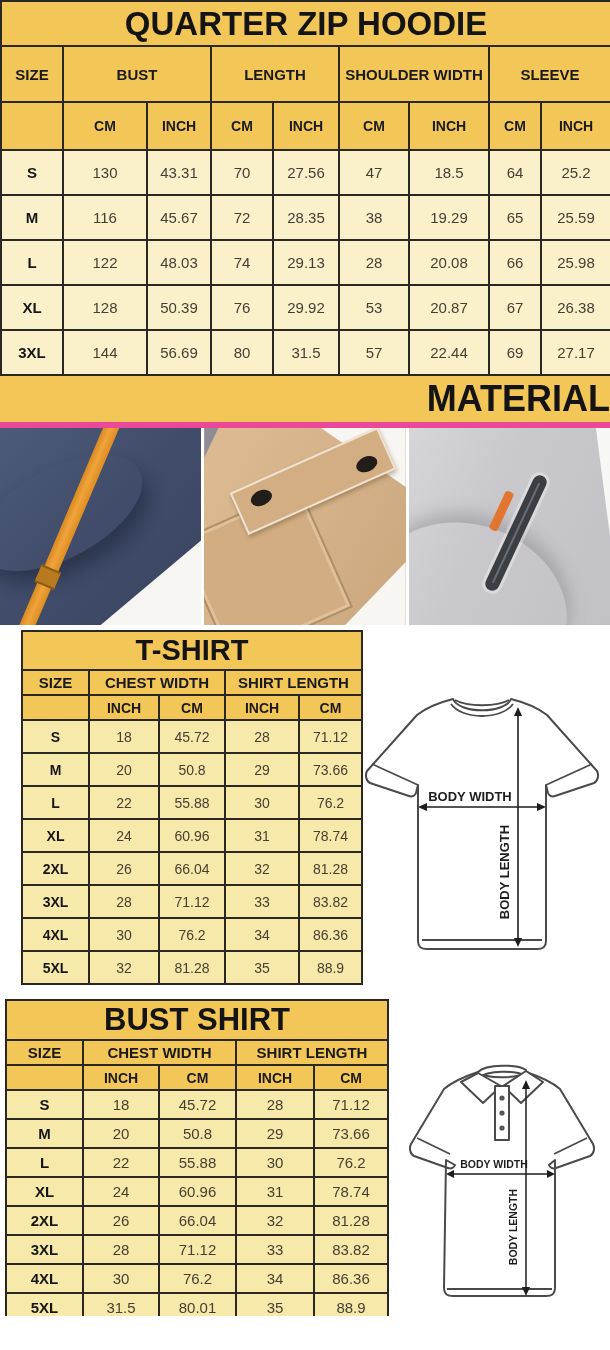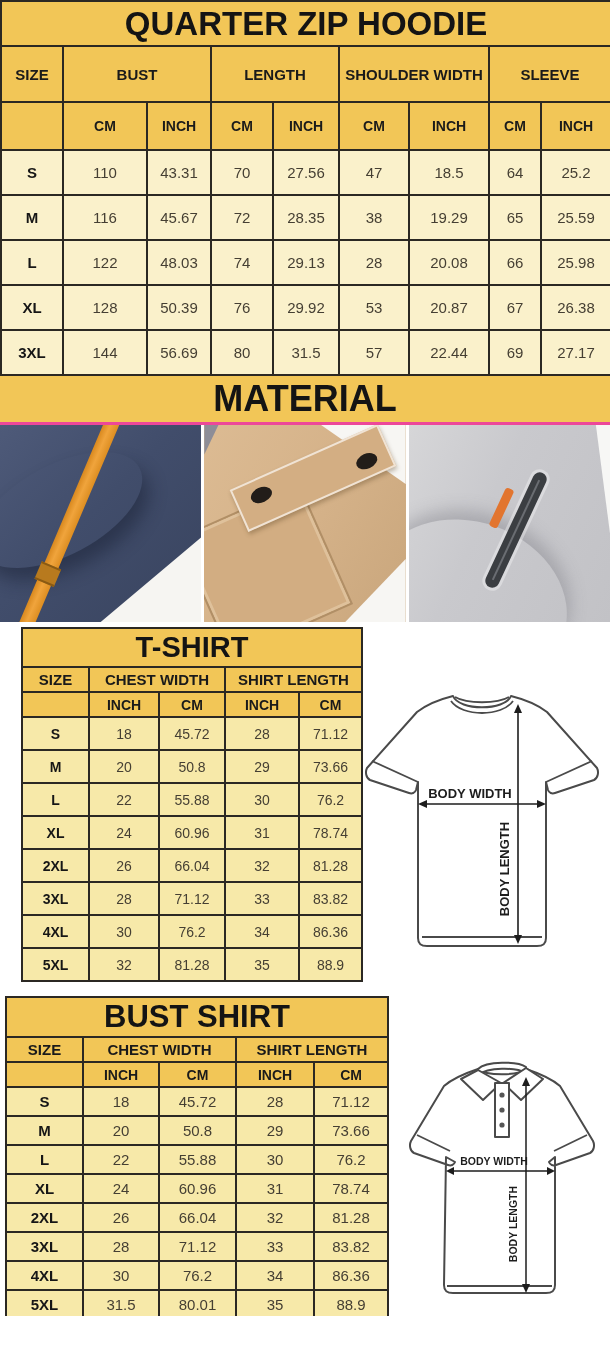--- a/index.html
+++ b/index.html
@@ -17,22 +17,22 @@
 
   
   #hoodie-table{width:610px;}
   #hoodie-table .title-cell{height:43px;font-size:33px;letter-spacing:0px;}
   #hoodie-table .group-cell{height:54px;}
   #hoodie-table .unit-cell{height:46px;}
   #hoodie-table tbody tr{height:45px;}
   #hoodie-table tbody td{font-size:15px;}
 
   
-  .material-band{height:46px;background:#f2c657;display:flex;align-items:center;justify-content:center;
-    border-bottom:3px solid #ec4899;}
+  .material-band{height:46px;background:#f2c657;display:flex;align-items:center;justify-content:flex-end;
+    border-bottom:6px solid #ec4899;}
   .material-title{font-size:36px;font-weight:bold;color:#141414;}
   .photo-row{display:flex;gap:3px;height:197px;background:#fff;}
   .photo{position:relative;flex:1 1 0;overflow:hidden;}
   .photo-navy{background:linear-gradient(135deg,#4e5a79 0%,#414d6b 45%,#39445f 100%);}
   .photo-navy .white-corner{position:absolute;inset:0;background:#f6f5f2;
     clip-path:polygon(100% 57%,100% 100%,50% 100%);}
   .photo-navy .fold{position:absolute;left:-30px;top:40px;width:180px;height:90px;border-radius:50%;
     box-shadow:0 14px 18px rgba(20,26,44,.45);transform:rotate(-28deg);}
   .strap{position:absolute;left:62px;top:-24px;width:15px;height:244px;
     background:linear-gradient(90deg,#d9891f,#f0a43c 45%,#dd8e22);transform:rotate(23deg);border-radius:2px;}
@@ -117,21 +117,21 @@
         <td class="unit-cell">INCH</td>
         <td class="unit-cell">CM</td>
         <td class="unit-cell">INCH</td>
         <td class="unit-cell">CM</td>
         <td class="unit-cell">INCH</td>
       </tr>
     </thead>
     <tbody>
         <tr>
           <td class="size-cell">S</td>
-          <td class="measurement-cell">110</td>
+          <td class="measurement-cell">130</td>
           <td class="measurement-cell">43.31</td>
           <td class="measurement-cell">70</td>
           <td class="measurement-cell">27.56</td>
           <td class="measurement-cell">47</td>
           <td class="measurement-cell">18.5</td>
           <td class="measurement-cell">64</td>
           <td class="measurement-cell">25.2</td>
         </tr>
         <tr>
           <td class="size-cell">M</td>

